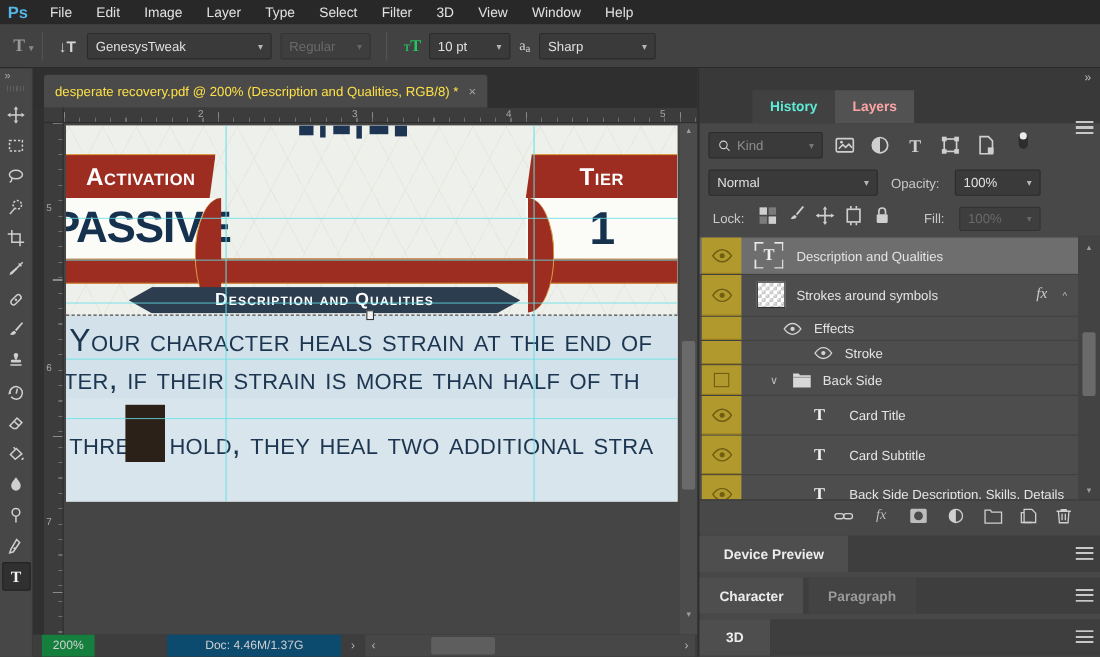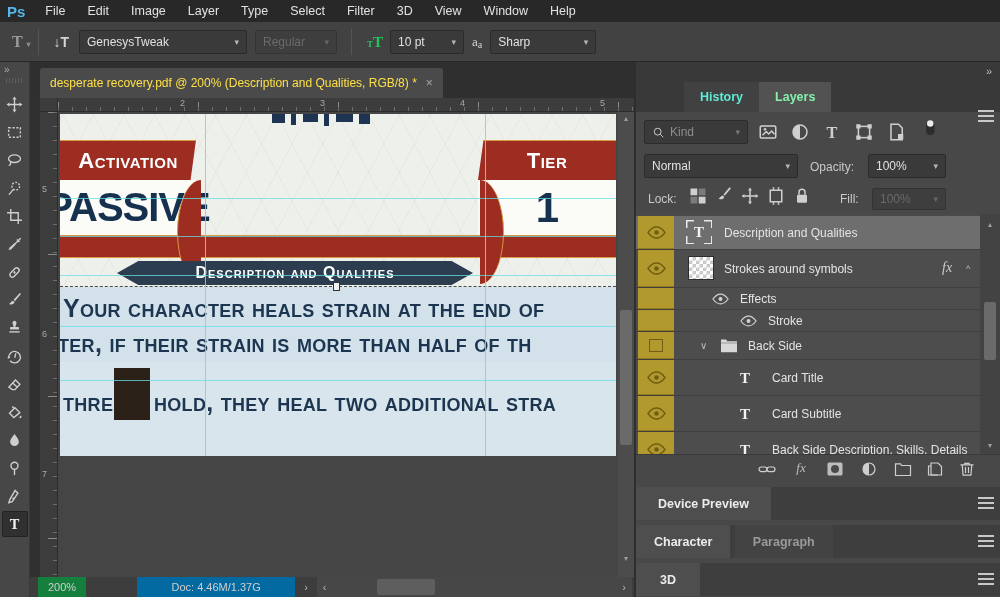--- a/index.html
+++ b/index.html
@@ -73,50 +73,50 @@
   .wing.r { border-radius:100% 0 0 100% / 50% 0 0 50%; border-left:1px solid #d89b43; }
   #red-band { position:absolute; left:0; top:121px; width:556px; height:23px; background:#9d2c21; border-top:1px solid #d89b43; border-bottom:1px solid #d89b43; }
 
   #banner { position:absolute; left:57px; top:147px; width:356px; height:24px; background:#2c3d4f;
     clip-path:polygon(0 50%,6% 0,94% 0,100% 50%,94% 100%,6% 100%);
     display:flex; align-items:center; justify-content:center; color:#fff; font-variant:small-caps; font-weight:bold; font-size:16px; letter-spacing:1px; }
 
   .dashline { position:absolute; left:0; top:172px; width:556px; height:0; border-top:1px dashed #4a4a4a; }
   #handle { position:absolute; left:273px; top:168px; width:7px; height:9px; background:#f2f2f2; border:1px solid #333; }
 
-  .bodyline { position:absolute; white-space:nowrap; color:#1c3550; font-variant:small-caps; font-weight:bold; font-size:25px; letter-spacing:.3px; }
+  .bodyline { position:absolute; white-space:nowrap; color:#1c3550; font-variant:small-caps; font-weight:normal; font-size:29px; letter-spacing:.3px; }
   #block { position:absolute; left:54px; top:254px; width:36px; height:52px; background:#2b2118; }
 
   .vguide { position:absolute; top:0; bottom:0; width:1px; background:#63e0e6; opacity:.9; }
   .hguide { position:absolute; left:0; right:0; height:1px; background:#63e0e6; opacity:.75; }
 
   #crosshair { position:absolute; left:268px; top:373px; width:16px; height:16px; }
 
   
   #vscroll { position:absolute; left:560px; top:0; width:16px; height:465px; background:#4c4c4c; }
   #vscroll .arrow { position:absolute; left:0; width:16px; text-align:center; color:#9d9d9d; font-size:8px; }
   #vscroll .thumb { position:absolute; left:2px; top:198px; width:12px; height:135px; background:#6a6a6a; border-radius:2px; }
 
   
   #statusbar { left:0; top:515px; width:604px; height:20px; background:#3d3d3d; display:flex; align-items:center; font-size:11px; color:#cfcfcf; }
   #zoom-box { background:#15803d; height:20px; line-height:20px; padding:0 10px; margin-left:8px; }
-  #doc-box { background:#0369a1; height:20px; line-height:20px; padding:0 2px; margin-left:51px; width:158px; text-align:center; }
+  #doc-box { background:#0c4a6e; height:20px; line-height:20px; padding:0 2px; margin-left:66px; width:158px; text-align:center; }
   .sb-arrow { color:#b5b5b5; font-size:11px; padding:0 9px; }
   #hscroll { flex:1; height:20px; background:#474747; position:relative; margin-right:2px; }
   #hscroll .thumb { position:absolute; left:60px; top:2px; width:58px; height:16px; background:#5e5e5e; border-radius:2px; }
   #hscroll .ar { position:absolute; top:0; line-height:20px; color:#b5b5b5; font-size:11px; }
 
   
   #rightpanel { left:634px; top:62px; width:366px; height:535px; background:#484848; border-left:2px solid #2e2e2e; }
   #rp-topstrip { left:0; top:0; width:366px; height:20px; background:#393939; }
   #rp-topstrip .dbl { position:absolute; right:10px; top:3px; color:#bbb; font-size:11px; }
   #rp-tabs { left:0; top:20px; width:366px; height:30px; background:#393939; display:flex; }
   .ptab { height:30px; display:flex; align-items:center; padding:0 16px; font-size:12.5px; font-weight:bold; }
   .ptab.inactive { color:#5eead4; background:#414141;margin-left:48px; }
-  .ptab.active { color:#86efac; background:#525252; }
+  .ptab.active { color:#fca5a5; background:#525252; }
   .hamburger { position:absolute; right:8px; width:16px; height:12px;
     background:repeating-linear-gradient(#c8c8c8 0 2px,transparent 2px 5px); }
 
   .kind-combo { left:8px; top:58px; width:104px; height:24px; }
   .kind-combo .ktext { color:#8d8d8d; margin-left:5px; }
   .ficon { position:absolute; top:60px; width:22px; height:22px; }
   .ficon svg { width:20px; height:20px; }
   .picon { stroke:#cfcfcf; fill:none; stroke-width:1.2; }
   .pfill { fill:#cfcfcf; stroke:none; }
 

